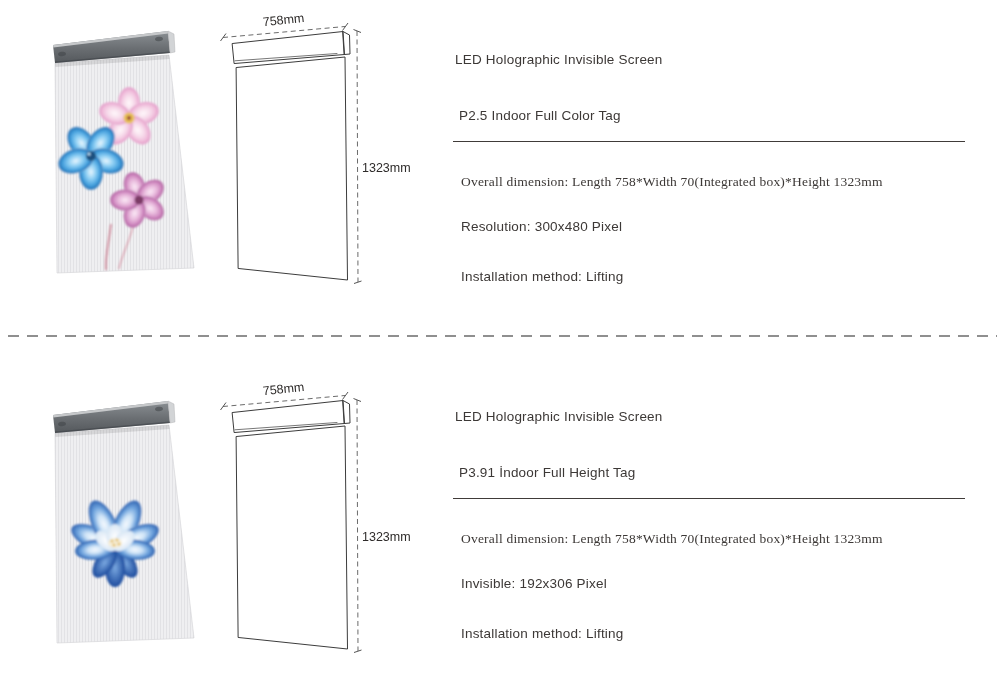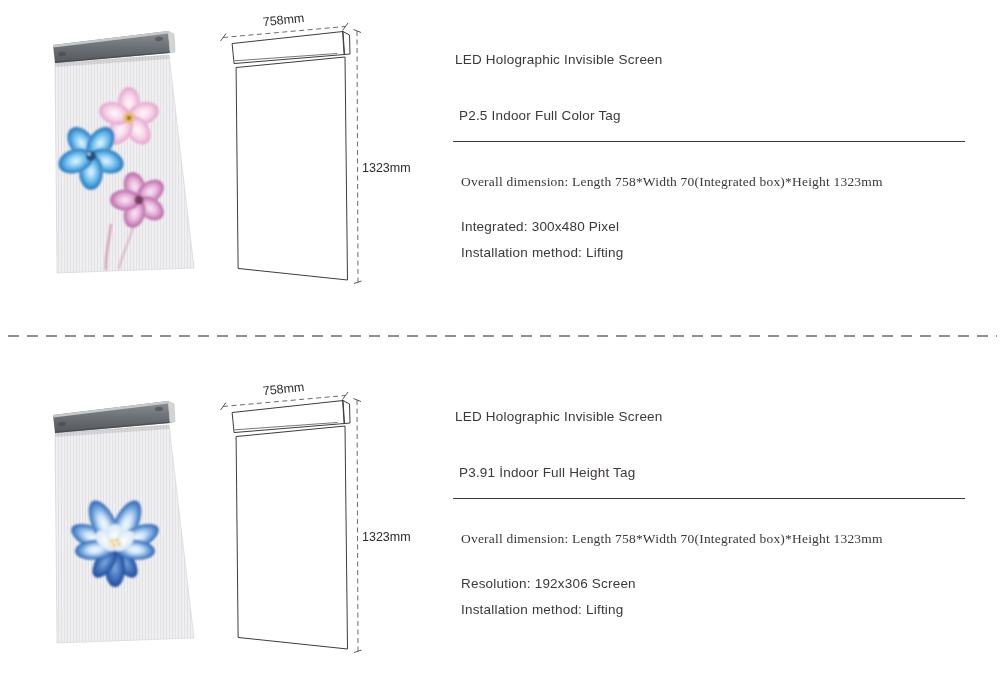--- a/index.html
+++ b/index.html
@@ -15,21 +15,21 @@
   #sec1 .diagram{top:12px;}
   #sec2 .diagram{top:24px;}
   .specs{position:absolute;left:0;top:0;width:1004px;height:340px;}
   .txt{position:absolute;font-size:13.5px;letter-spacing:0.2px;line-height:16px;white-space:nowrap;}
   .title{left:455px;top:52px;}
   .tag{left:443px;top:108px;margin-left:16px;}
   .rule{position:absolute;left:453px;top:141px;width:512px;height:0;
         border-top:1.6px solid #403b39;}
   .spec-0{left:461px;top:174px;font-family:Liberation Serif, serif;}
   .spec-1{left:461px;top:219px;}
-  .spec-2{left:461px;top:245px;}
+  .spec-2{left:461px;top:269px;}
   .divider{position:absolute;left:0;top:332px;width:1004px;height:8px;}
   svg text{font-family:"Liberation Sans",sans-serif;fill:#2e2b2a;}
 </style>
 </head>
 <body>
 
 <div class="page">
 
   <section class="product" id="sec1">
 
@@ -178,21 +178,21 @@
         <text x="71" y="12" font-size="12.5" text-anchor="middle" transform="rotate(-6 71 12)">758mm</text>
         <text x="149" y="160" font-size="12.5">1323mm</text>
       </svg>
     </div>
 
     <div class="specs">
       <div class="txt title">LED Holographic Invisible Screen</div>
       <div class="txt tag">P2.5 Indoor Full Color Tag</div>
       <div class="rule"></div>
       <div class="txt spec-0">Overall dimension: Length 758*Width 70(Integrated box)*Height 1323mm</div>
-      <div class="txt spec-1">Integrated: 300x480 Pixel</div>
+      <div class="txt spec-1">Resolution: 300x480 Pixel</div>
       <div class="txt spec-2">Installation method: Lifting</div>
     </div>
   </section>
 
   <svg class="divider" width="1004" height="8" viewBox="0 0 1004 8">
     <line x1="8" y1="4" x2="997" y2="4" stroke="#8f8f8f" stroke-width="2" stroke-dasharray="11 8"></line>
   </svg>
 
   <section class="product" id="sec2">
 
@@ -275,18 +275,18 @@
         <text x="71" y="12" font-size="12.5" text-anchor="middle" transform="rotate(-6 71 12)">758mm</text>
         <text x="149" y="160" font-size="12.5">1323mm</text>
       </svg>
     </div>
 
     <div class="specs">
       <div class="txt title">LED Holographic Invisible Screen</div>
       <div class="txt tag">P3.91 İndoor Full Height Tag</div>
       <div class="rule"></div>
       <div class="txt spec-0">Overall dimension: Length 758*Width 70(Integrated box)*Height 1323mm</div>
-      <div class="txt spec-1">Resolution: 192x306 Screen</div>
+      <div class="txt spec-1">Invisible: 192x306 Pixel</div>
       <div class="txt spec-2">Installation method: Lifting</div>
     </div>
   </section>
 
 </div>
 
 </body></html>

